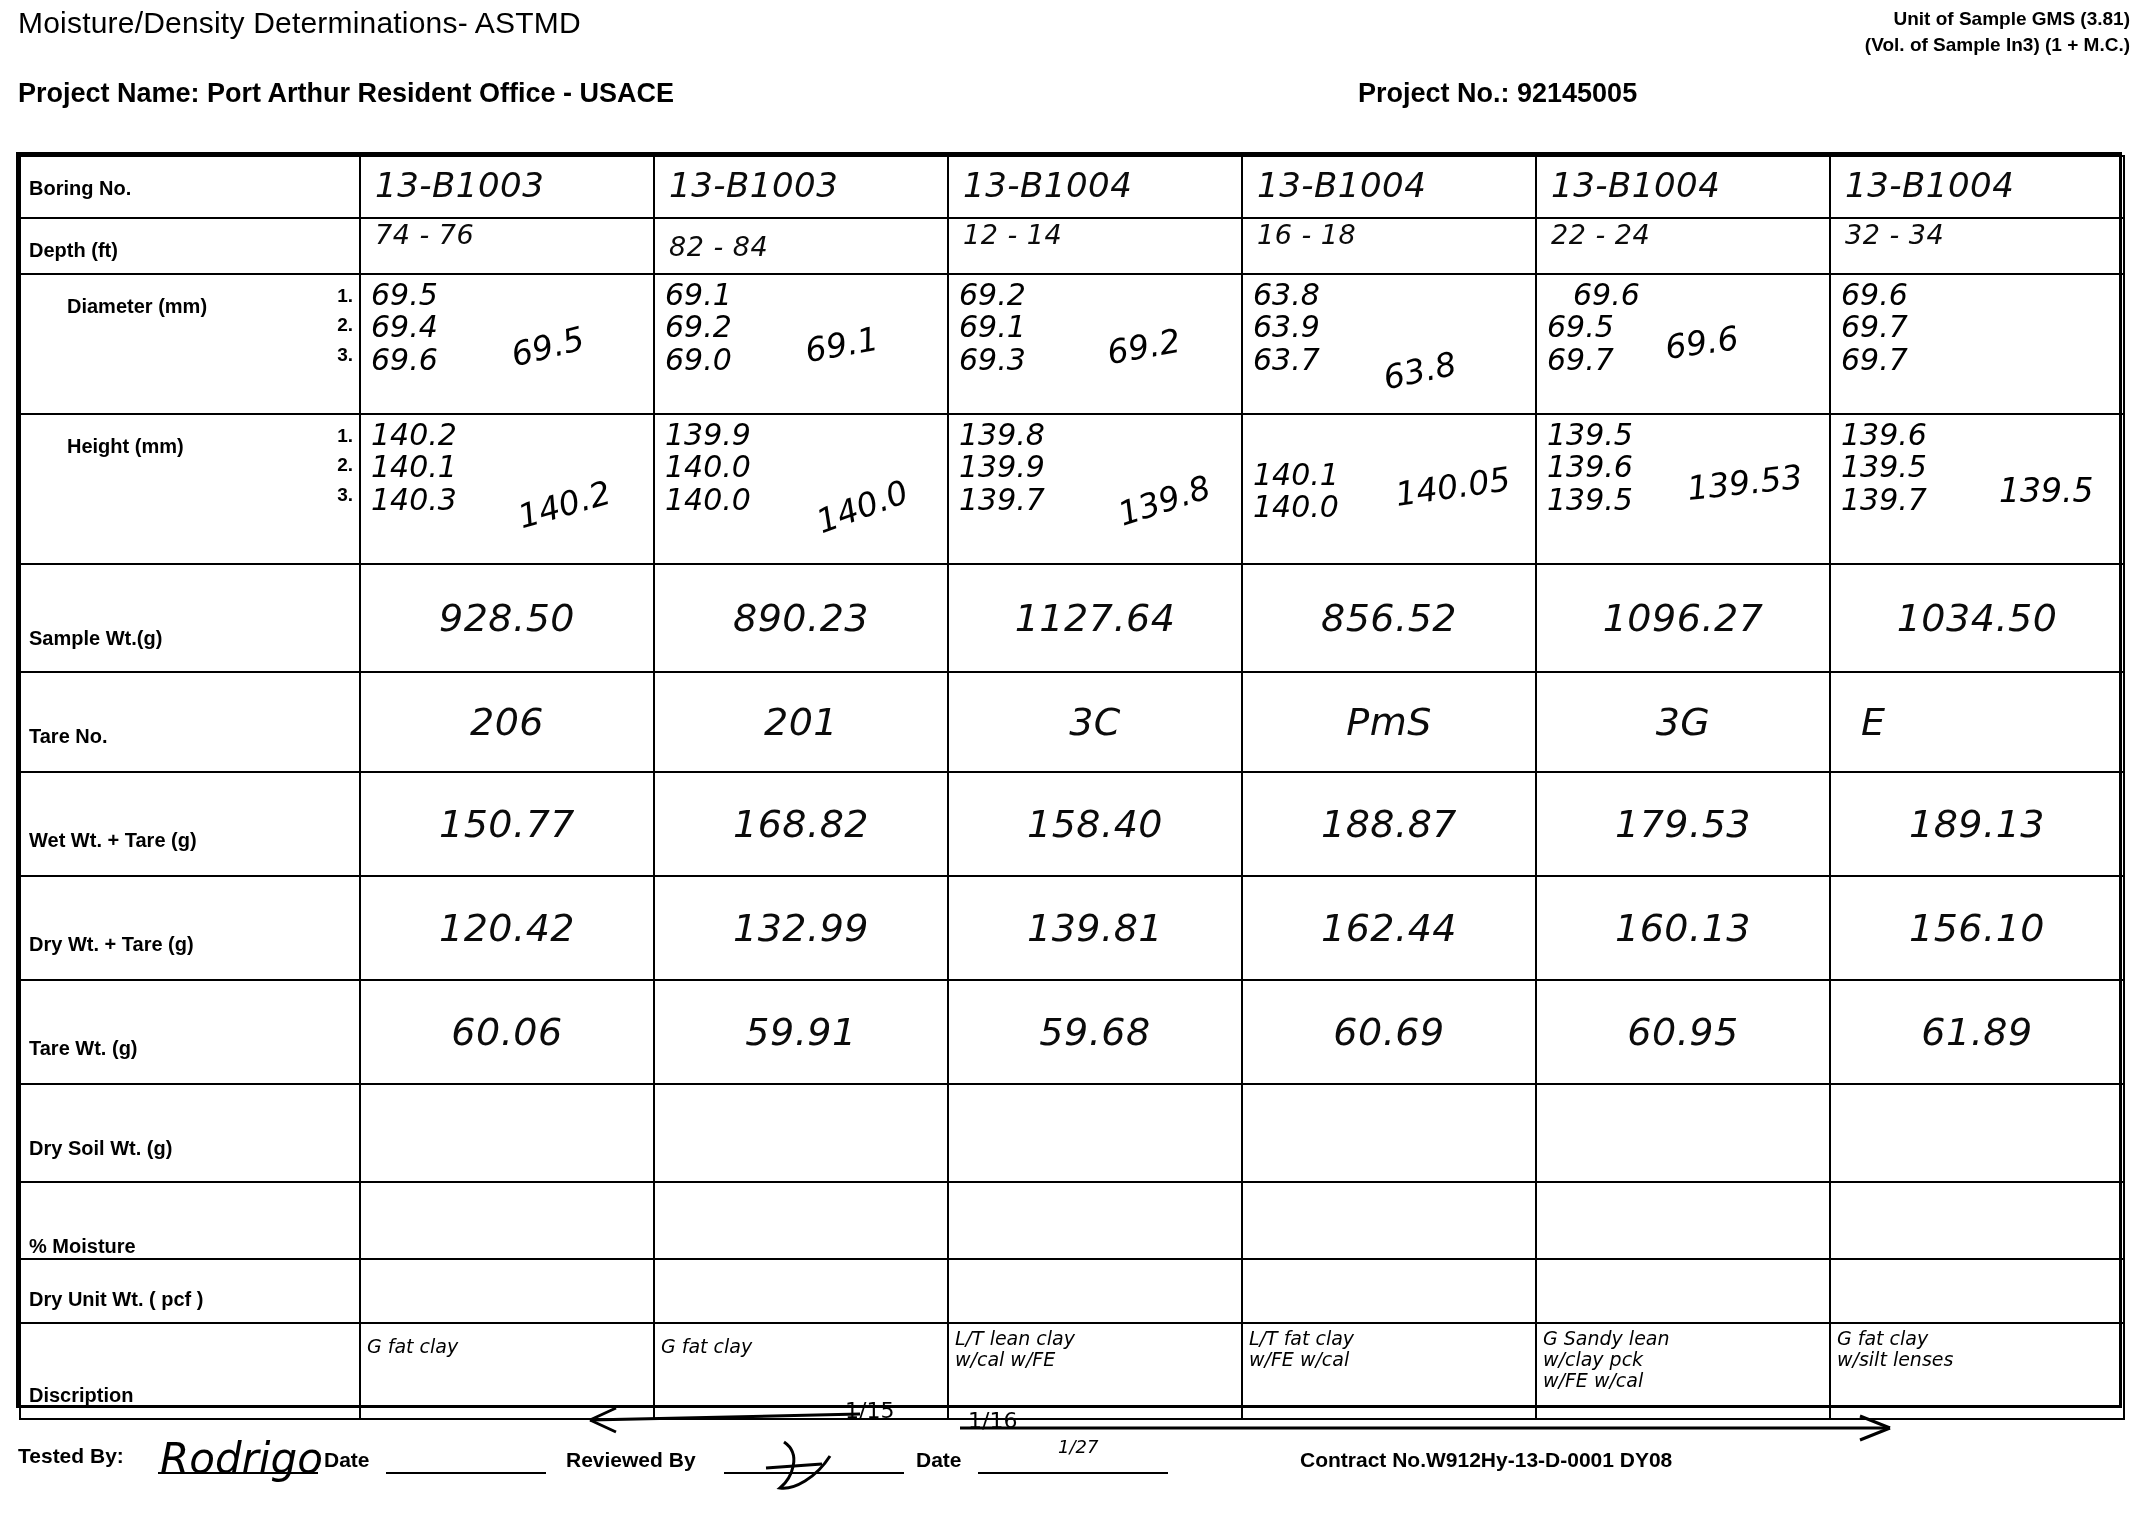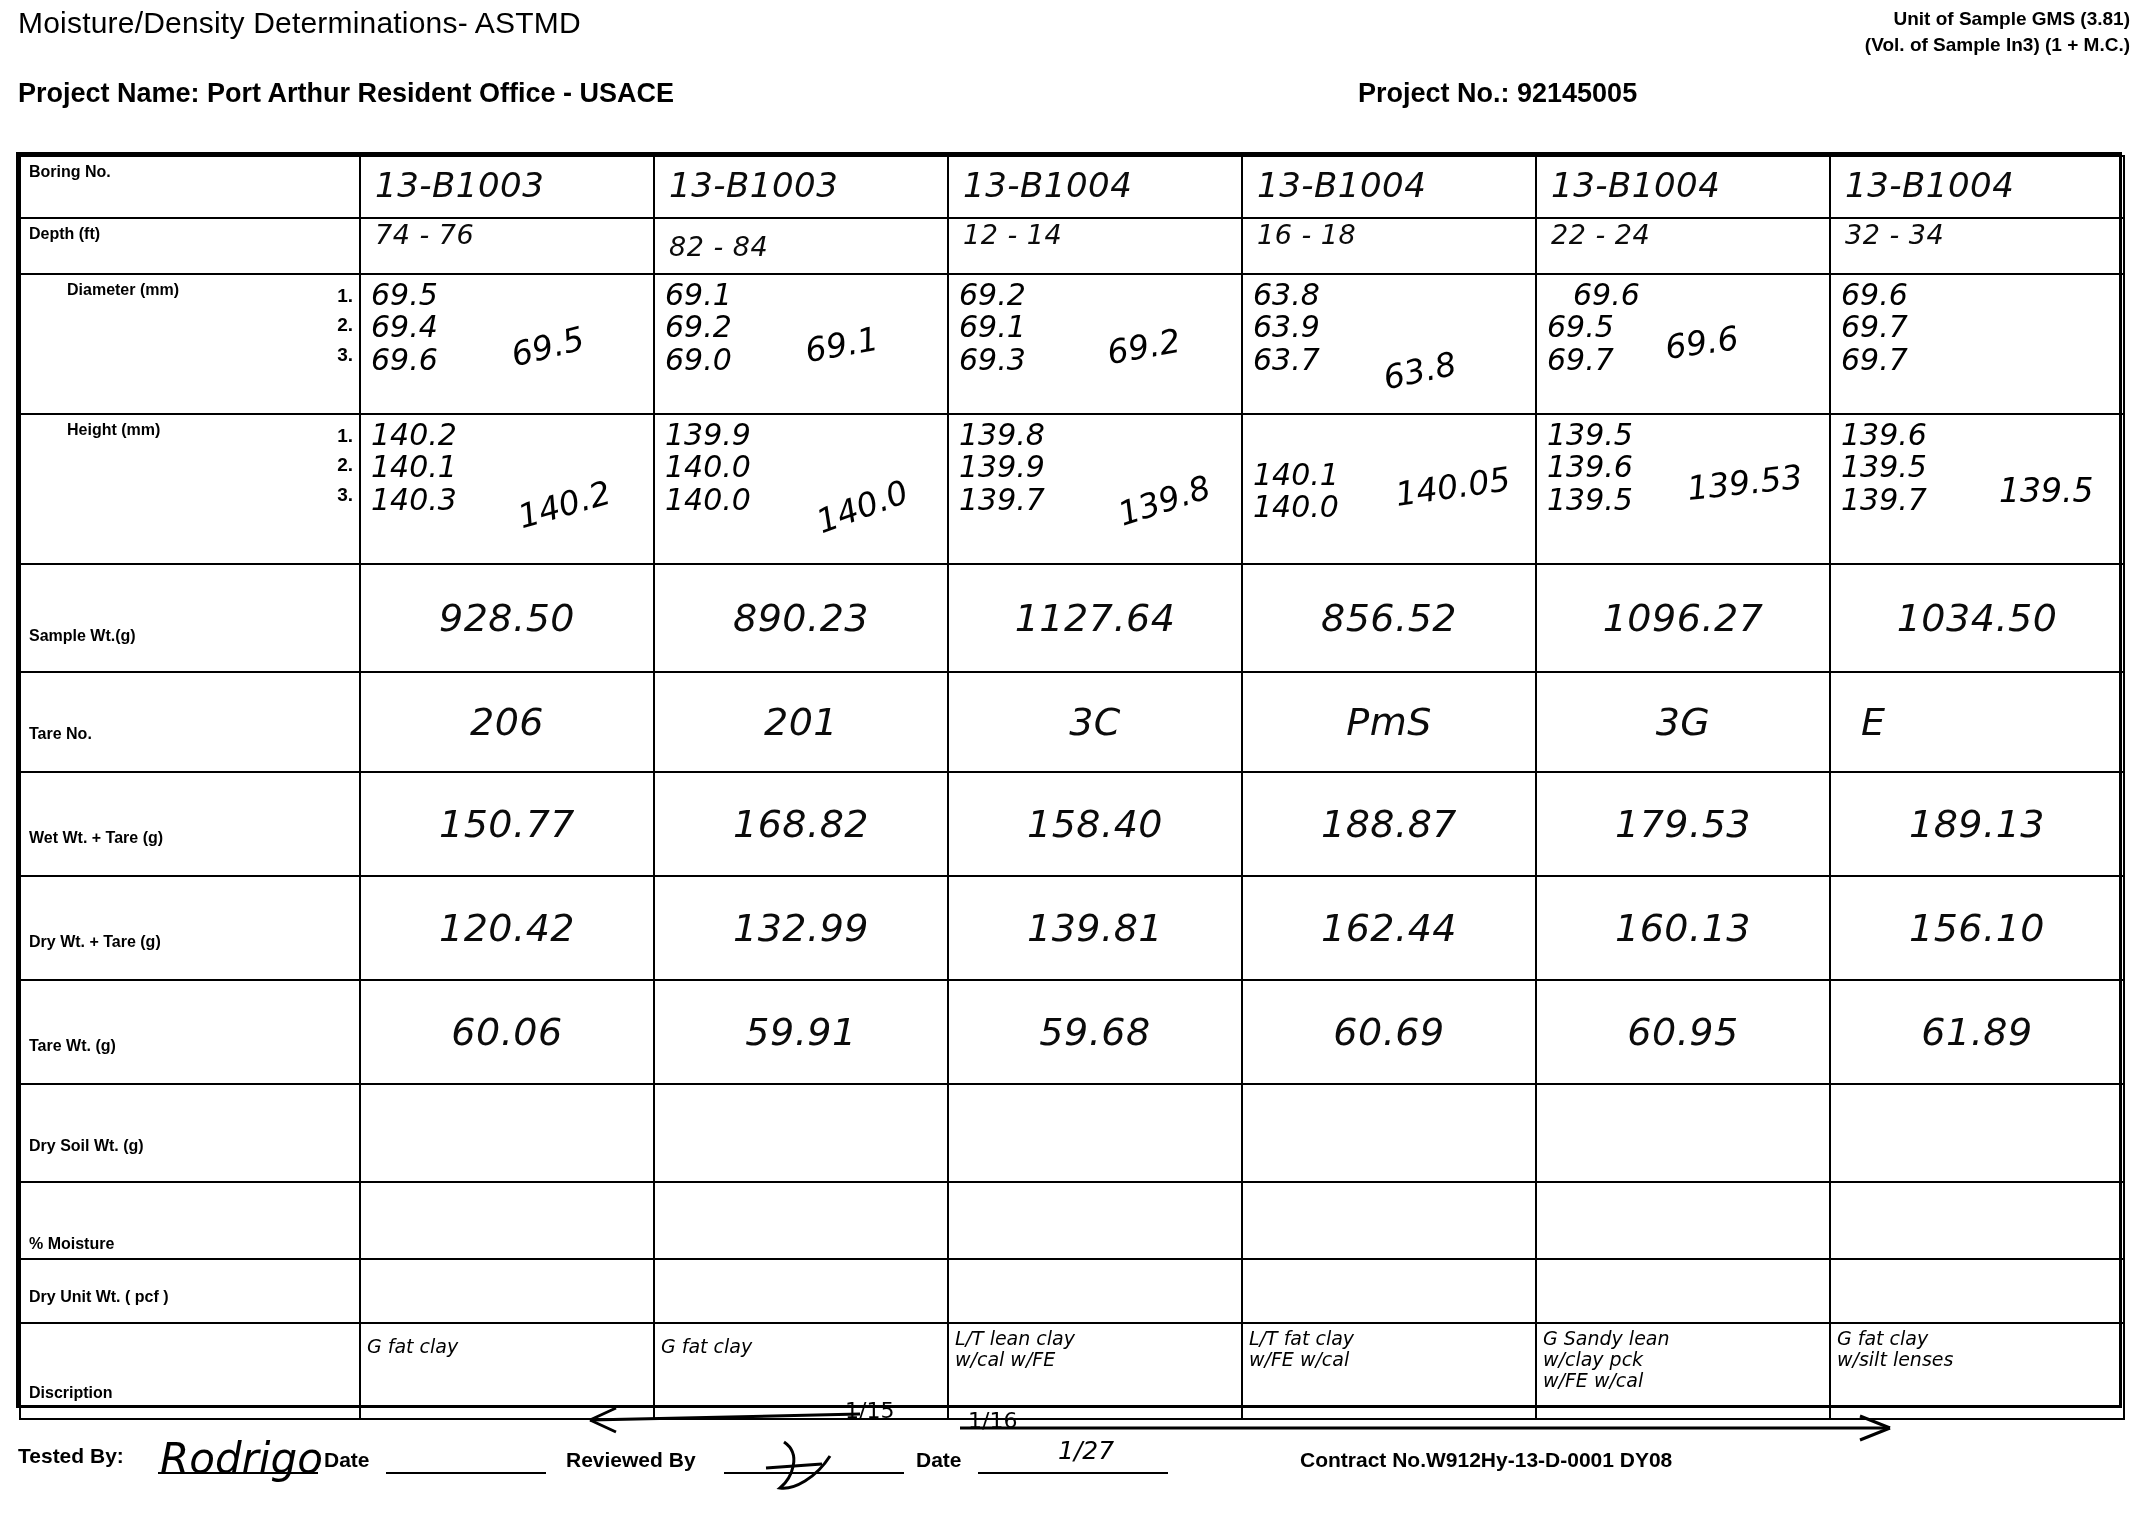--- a/index.html
+++ b/index.html
@@ -79,23 +79,23 @@
     width: 100%;
     height: 100%;
   }
   table.main td {
     border: 2px solid #000;
     vertical-align: top;
     padding: 0;
     position: relative;
   }
   .lbl {
-    font-size: 16px;
+    font-size: 20px;
     font-weight: bold;
-    padding: 6px 0 0 8px;
+    padding: 20px 0 0 8px;
     display: block;
     line-height: 1.15;
     white-space: nowrap;
   }
   .lbl-indent {
     padding-left: 46px;
   }
   td.label-col {
     width: 340px;
   }
@@ -190,21 +190,21 @@
   }
   .hw-sign {
     font-family: "DejaVu Sans", sans-serif;
     font-style: italic;
     font-size: 42px;
     font-weight: normal;
   }
   .hw-date {
     font-family: "DejaVu Sans", sans-serif;
     font-style: italic;
-    font-size: 25px;
+    font-size: 18px;
     font-weight: normal;
   }
 
   
   .mark {
     position: absolute;
     font-family: "DejaVu Sans", sans-serif;
     font-size: 22px;
     pointer-events: none;
   }

